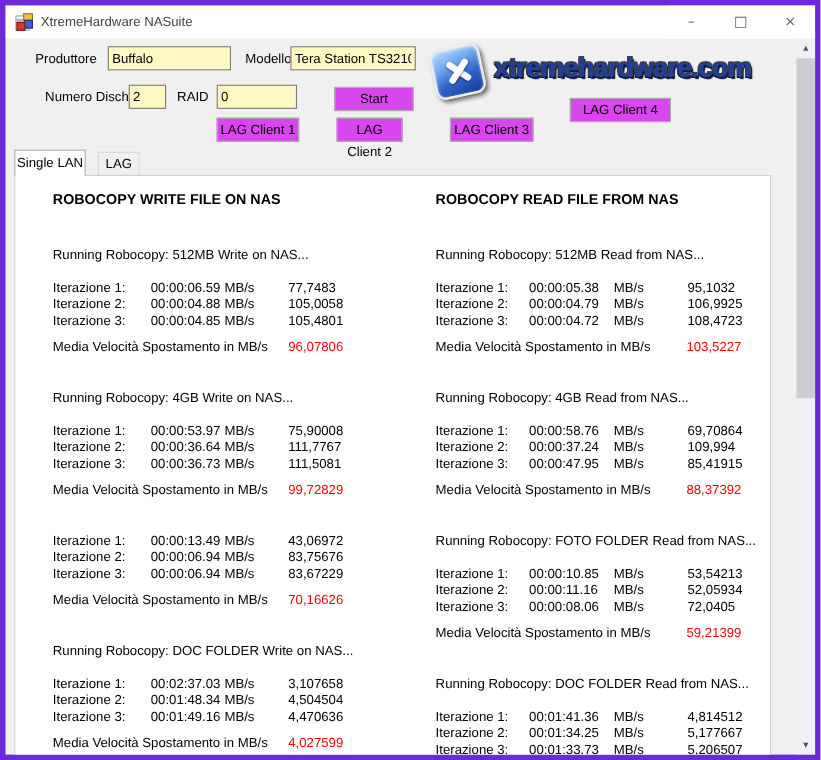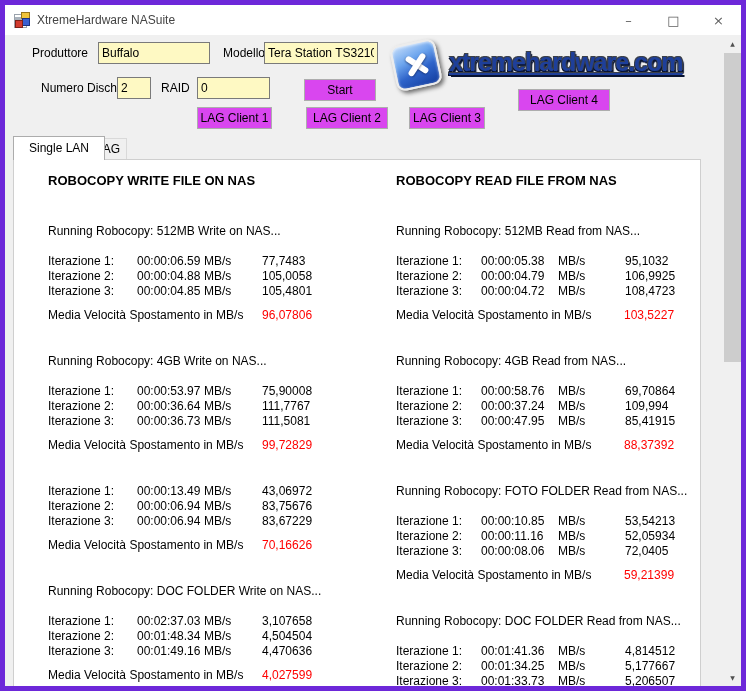--- a/index.html
+++ b/index.html
@@ -28,24 +28,24 @@
   .logo{position:absolute;left:384px;top:30px;width:320px;height:62px;}
   .logo-tile{position:absolute;left:4px;top:7px;width:42px;height:42px;border-radius:9px;
     transform:rotate(-12deg);border:2px solid #ececec;
     background:linear-gradient(160deg,#c3dcfa 0%,#6ea6ee 35%,#2f64ca 62%,#123c9e 100%);
     box-shadow:2px 3px 4px rgba(0,0,0,.55), inset 0 1px 3px rgba(255,255,255,.7);}
   .xbar{position:absolute;left:9px;top:18px;width:26px;height:6px;background:#fff;border-radius:3px;
     box-shadow:0 1px 2px rgba(0,0,30,.4);}
   .xbar.a{transform:rotate(45deg);} .xbar.b{transform:rotate(-45deg);}
   .logo-text{position:absolute;left:60px;top:13px;font-size:25px;font-weight:bold;letter-spacing:-1px;
     color:#1e3f9a;white-space:nowrap;
-    text-shadow:-1px -1px 0 #3a3f49,1px -1px 0 #3a3f49,-1px 1px 0 #071231,2px 2px 1px #071231;text-decoration:underline;}
+    text-shadow:-1px -1px 0 #3a3f49,1px -1px 0 #3a3f49,-1px 1px 0 #071231,2px 2px 1px #071231;}
   
   .tab{position:absolute;box-sizing:border-box;text-align:center;white-space:nowrap;}
-  .tab-active{left:8px;top:131px;width:92px;height:24px;background:#fff;border:1px solid #acacac;
+  .tab-active{left:8px;top:131px;width:65px;height:24px;background:#fff;border:1px solid #acacac;
     border-bottom:none;line-height:22px;z-index:3;}
   .tab-idle{left:84px;top:133px;width:38px;height:21px;background:#f0f0f0;border:1px solid #d9d9d9;
     border-bottom:none;line-height:20px;z-index:1;}
   .tab-panel{position:absolute;left:8px;top:154px;width:688px;height:536px;background:#fff;
     border:1px solid #cfcfcf;box-sizing:border-box;z-index:2;overflow:hidden;}
   
   .col{position:absolute;top:13px;}
   .col-left{left:34px;width:312px;}
   .col-right{left:382px;width:300px;}
   .sec-title{font-size:13px;font-weight:bold;margin-bottom:36px;white-space:nowrap;}
@@ -92,21 +92,21 @@
   <span class="lbl" style="left:218px;top:41px;">Modello</span>
   <input class="tb" style="left: 259px; top: 37px; width: 114px;" value="Tera Station TS3210D">
 
   <span class="lbl" style="left:36px;top:76px;">Numero Dischi</span>
   <input class="tb" style="left: 112px; top: 72px; width: 34px;" value="2">
   <span class="lbl" style="left:156px;top:76px;">RAID</span>
   <input class="tb" style="left: 192px; top: 72px; width: 73px;" value="0">
   <button class="btn" style="left:299px;top:74px;width:72px;">Start</button>
 
   <button class="btn" style="left:192px;top:102px;width:75px;">LAG Client 1</button>
-  <button class="btn" style="left:301px;top:102px;width:82px;">LAG Client 2</button>
+  <button class="btn" style="left:301px;top:102px;width:60px;">LAG Client 2</button>
   <button class="btn" style="left:404px;top:102px;width:76px;">LAG Client 3</button>
   <button class="btn" style="left:513px;top:84px;width:92px;">LAG Client 4</button>
 
   <div class="logo">
     <div class="logo-tile">
       <span class="xbar a"></span>
         <span class="xbar b"></span>
     </div>
     <span class="logo-text">xtremehardware.com</span>
   </div>

